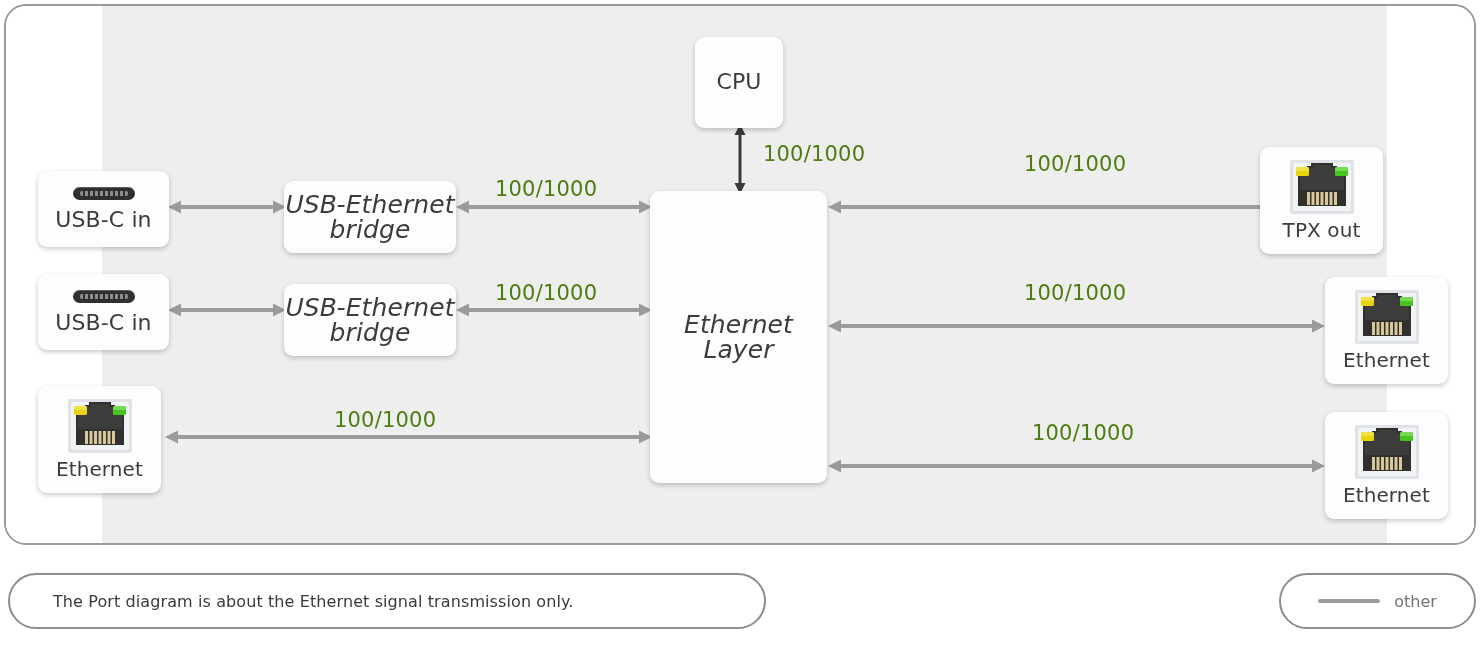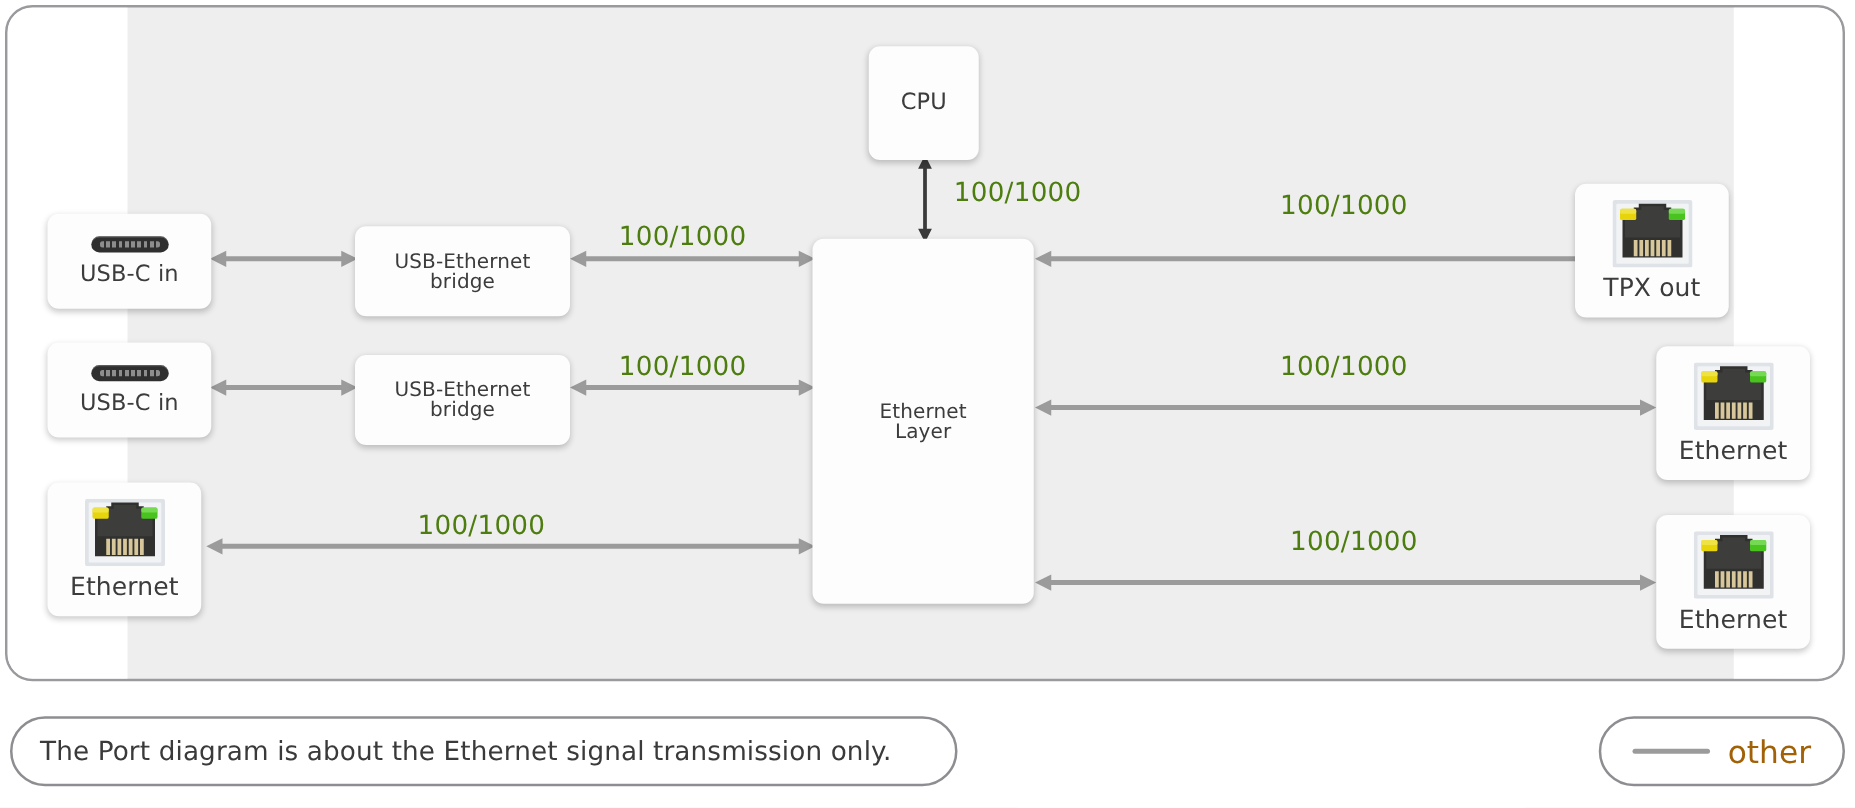--- a/index.html
+++ b/index.html
@@ -23,25 +23,25 @@
 
   
   .node{
     position:absolute;background:#fdfdfd;border-radius:9px;
     box-shadow:0 2px 5px rgba(0,0,0,.22);
     display:flex;flex-direction:column;align-items:center;
     justify-content:center;box-sizing:border-box;
     z-index:5;
   }
   .node-label{
-    font-size:18px;color:#3c3c3c;line-height:1.04;
+    font-size:22px;color:#3c3c3c;line-height:1.04;
     text-align:center;white-space:pre-line;letter-spacing:.1px;
   }
   .node-label.small{font-size:20px;}
-  .node-label.two{font-size:16px;line-height:1.02;}
+  .node-label.two{font-size:25px;line-height:1.02;font-style:italic;}
 
   
   .usbc-icon{
     width:62px;height:13px;border-radius:7px;
     background:#2f2f2f;margin-bottom:9px;position:relative;
     box-shadow:inset 0 1px 0 rgba(255,255,255,.22);
   }
   .usbc-icon::after{
     content:"";position:absolute;left:7px;right:7px;top:4px;height:5px;
     background:repeating-linear-gradient(to right,#8d8d8d 0 3px,#2f2f2f 3px 5px);
@@ -57,25 +57,25 @@
     white-space:nowrap;z-index:4;letter-spacing:.2px;
   }
 
   
   .pill{
     position:absolute;border:2px solid #8e8e92;border-radius:28px;
     background:#ffffff;box-sizing:border-box;
     display:flex;align-items:center;
   }
   #note-pill{left:8px;top:573px;width:758px;height:56px;padding:0 22px;}
-  #note-text{font-size:21px;color:#3a3a3a;letter-spacing:.1px;}
+  #note-text{font-size:16px;color:#3a3a3a;letter-spacing:.1px;margin-left:21px;}
   #legend-pill{left:1279px;top:573px;width:197px;height:56px;
                justify-content:center;gap:14px;}
   .legend-line{width:62px;height:4px;background:#9b9b9b;border-radius:2px;}
-  #legend-text{font-size:25px;color:#a16207;}
+  #legend-text{font-size:16px;color:#737373;}
 </style>
 </head>
 <body>
 
 <div id="stage">
 
   <div class="panel">
     <div class="stripe stripe-left"></div>
     <div class="stripe stripe-right"></div>
   </div>

